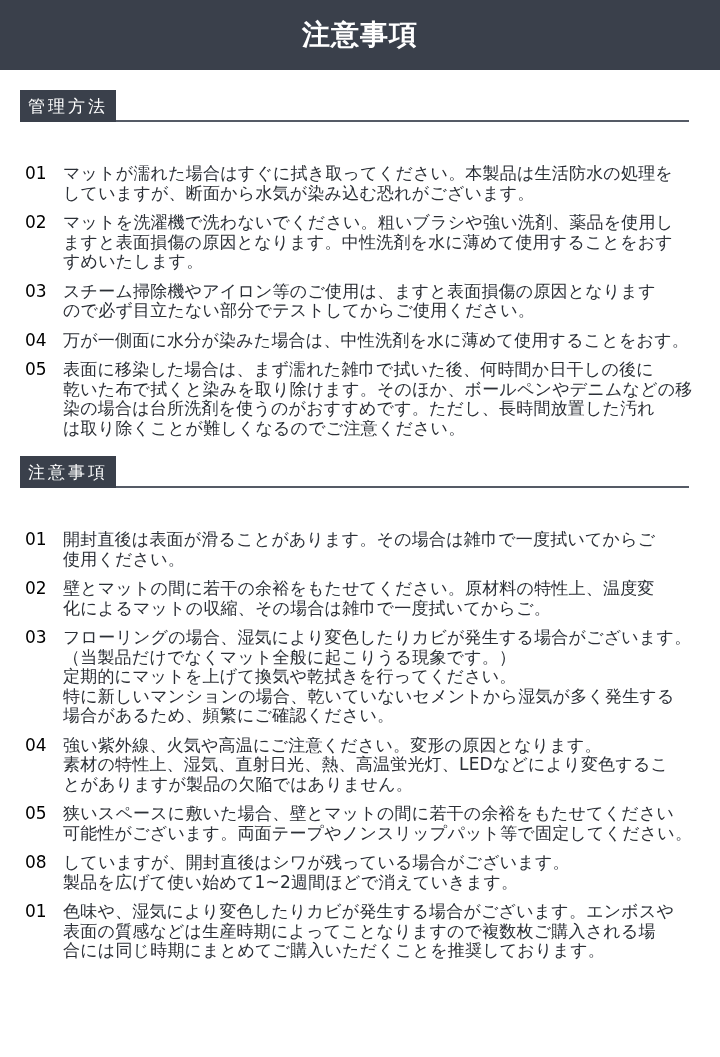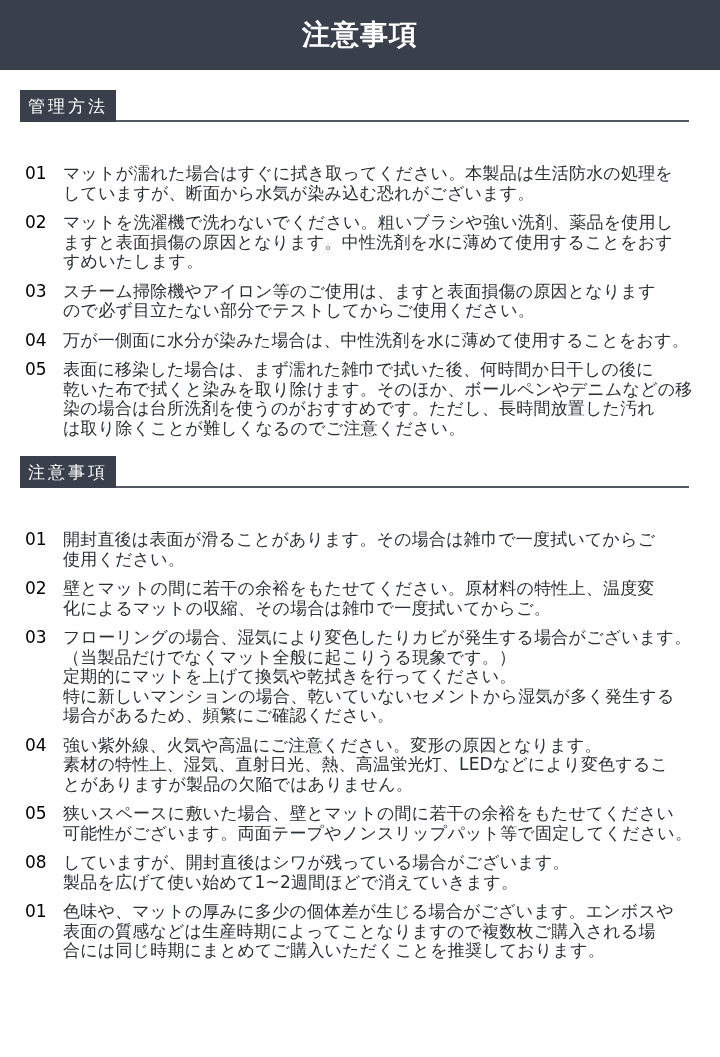--- a/index.html
+++ b/index.html
@@ -153,18 +153,18 @@
       <span class="item-text">狭いスペースに敷いた場合、壁とマットの間に若干の余裕をもたせてください
 可能性がございます。両面テープやノンスリップパット等で固定してください。</span>
     </li>
     <li class="list-item">
       <span class="item-num">08</span>
       <span class="item-text">していますが、開封直後はシワが残っている場合がございます。
 製品を広げて使い始めて1~2週間ほどで消えていきます。</span>
     </li>
     <li class="list-item">
       <span class="item-num">01</span>
-      <span class="item-text">色味や、マットの厚みに多少の個体差が生じる場合がございます。エンボスや
+      <span class="item-text">色味や、湿気により変色したりカビが発生する場合がございます。エンボスや
 表面の質感などは生産時期によってことなりますので複数枚ご購入される場
 合には同じ時期にまとめてご購入いただくことを推奨しております。</span>
     </li>
   </ol>
 </section>
 
 </body></html>

